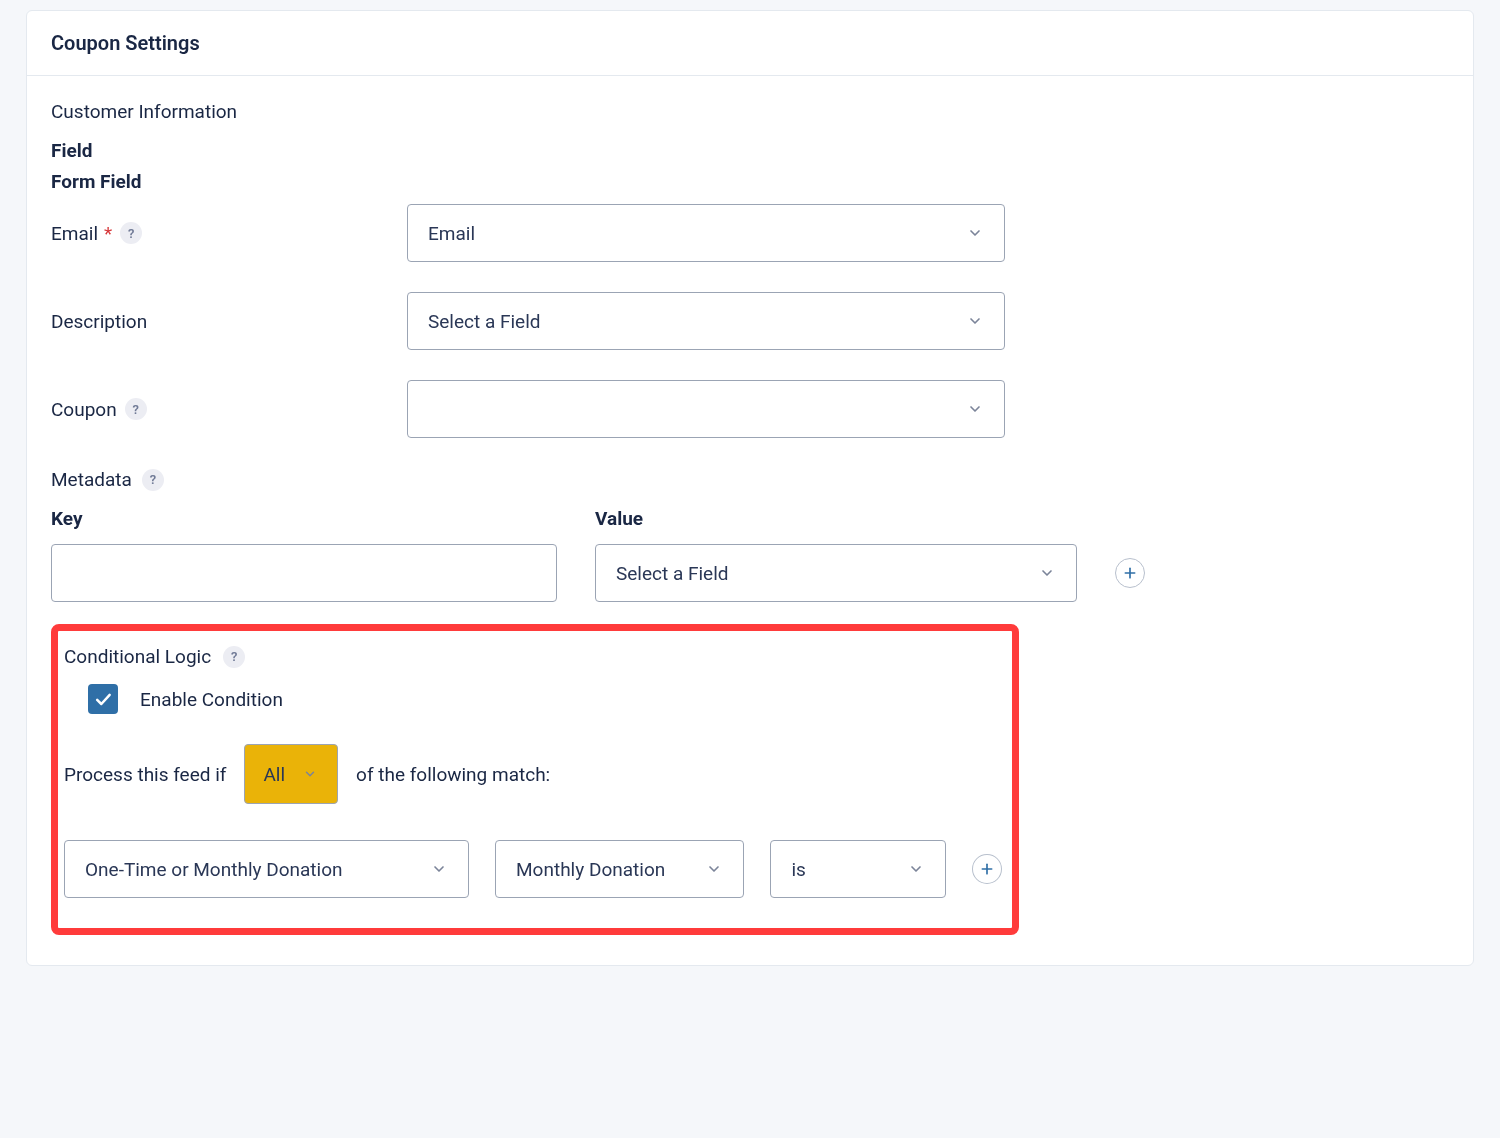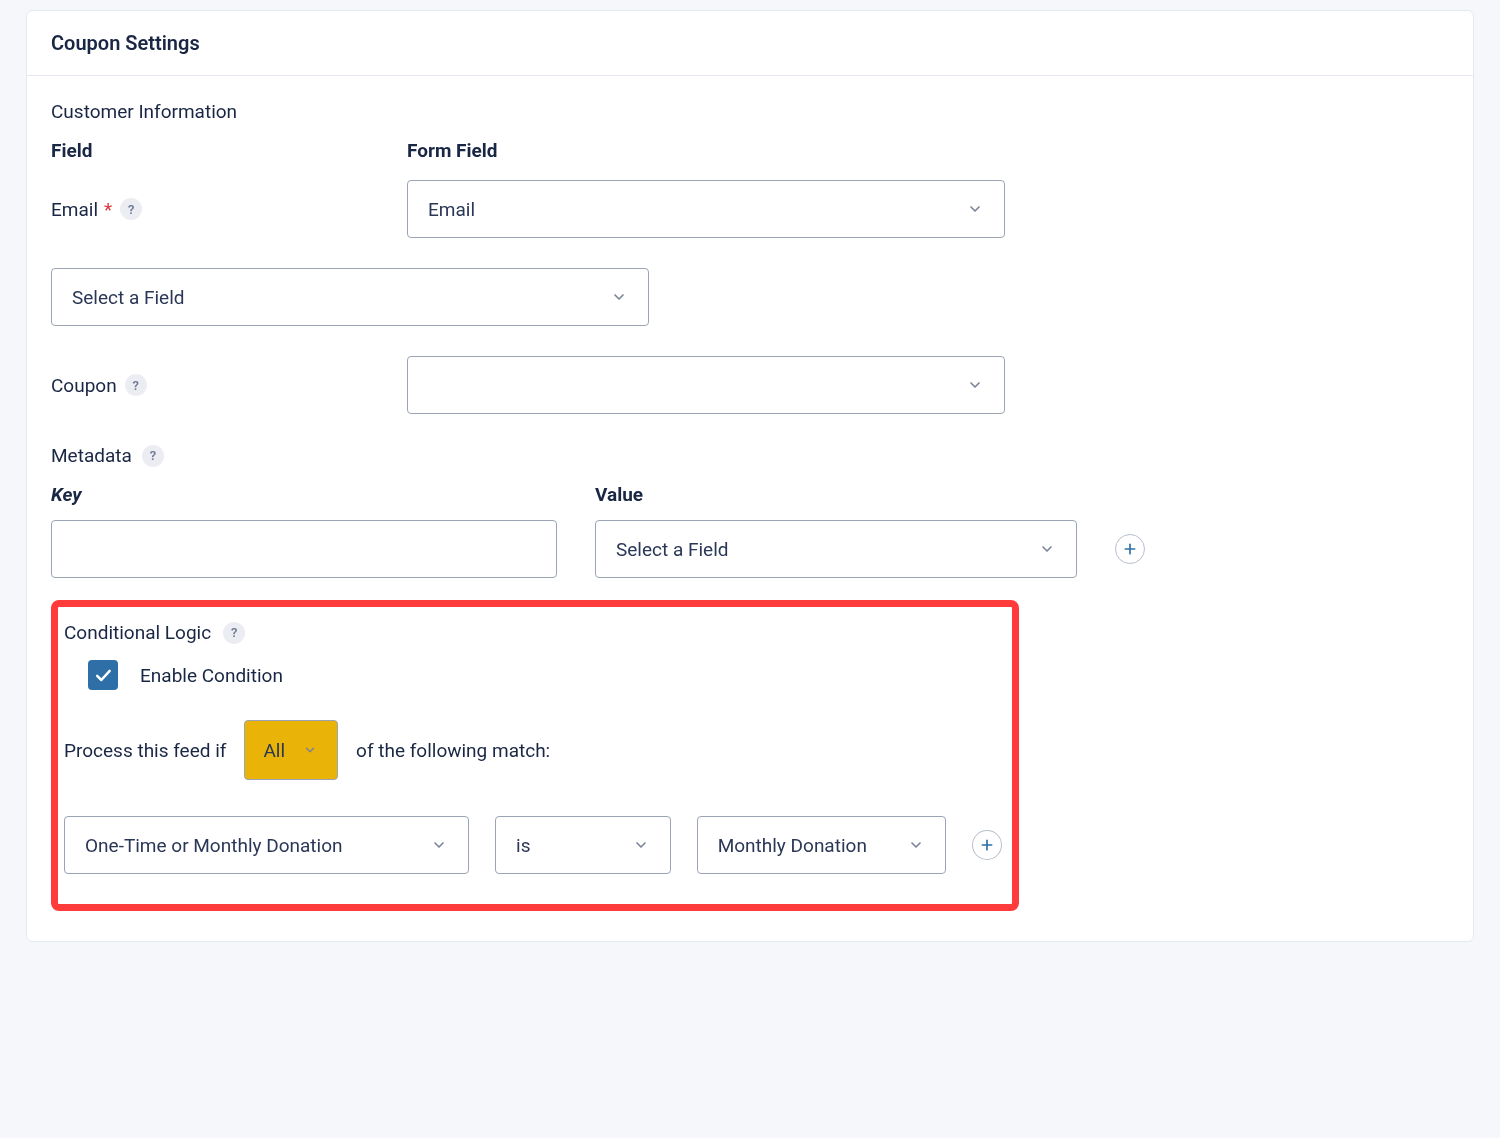--- a/index.html
+++ b/index.html
@@ -29,22 +29,23 @@
   .section-title {
     font-size: 19px;
     color: #1a2744;
     margin-bottom: 16px;
     display: flex;
     align-items: center;
     gap: 10px;
   }
   .col-heads {
     display: flex;
-    gap: 0;
-    margin-bottom: 18px;
+    gap: 8px;
+    margin-bottom: 11px;
+    flex-direction: column;
   }
   .col-heads .left { width: 356px; font-weight: 700; font-size: 19px; }
   .col-heads .right { font-weight: 700; font-size: 19px; }
   .field-row {
     display: flex;
     align-items: center;
     margin-bottom: 30px;
   }
   .field-row:last-child { margin-bottom: 0; }
   .field-label {
@@ -90,21 +91,21 @@
   }
   .chev svg, .chev-sm svg { stroke: #7b8499; }
   .input-box { cursor: text; }
   .w-form-field { width: 598px; }
 
   .metadata-heads {
     display: flex;
     margin-top: 10px;
     margin-bottom: 14px;
   }
-  .metadata-heads .key-h { width: 544px; font-weight: 700; font-size: 19px; font-style: italic; }
+  .metadata-heads .key-h { width: 544px; font-weight: 700; font-size: 19px; }
   .metadata-heads .val-h { font-weight: 700; font-size: 19px; }
   .metadata-row {
     display: flex;
     align-items: center;
     gap: 38px;
   }
   .metadata-row .key-in { width: 506px; }
   .metadata-row .val-sel { width: 482px; }
   .circle-plus {
     width: 30px; height: 30px;
@@ -206,20 +207,23 @@
         <span class="sel-text">Email</span>
         <span class="chev">
           <svg width="16" height="16" viewBox="0 0 24 24" fill="none" stroke-width="2.5" stroke-linecap="round" stroke-linejoin="round">
               <polyline points="6 9 12 15 18 9"></polyline>
             </svg>
         </span>
       </div>
     </div>
 
     <div class="field-row">
+      <div class="field-label">
+        <span>Description</span>
+      </div>
       <div class="select-box w-form-field">
         <span class="sel-text">Select a Field</span>
         <span class="chev">
           <svg width="16" height="16" viewBox="0 0 24 24" fill="none" stroke-width="2.5" stroke-linecap="round" stroke-linejoin="round">
               <polyline points="6 9 12 15 18 9"></polyline>
             </svg>
         </span>
       </div>
     </div>
 
@@ -289,42 +293,42 @@
                 <polyline points="6 9 12 15 18 9"></polyline>
               </svg>
           </span>
         </div>
         <span>of the following match:</span>
       </div>
 
       <div class="cond-row">
         <div class="select-box cond-sel-1">
           <span class="sel-text">One-Time or Monthly Donation</span>
+          <span class="chev">
+            <svg width="16" height="16" viewBox="0 0 24 24" fill="none" stroke-width="2.5" stroke-linecap="round" stroke-linejoin="round">
+                <polyline points="6 9 12 15 18 9"></polyline>
+              </svg>
+          </span>
+        </div>
+        <div class="select-box cond-sel-3">
+          <span class="sel-text">Monthly Donation</span>
           <span class="chev">
             <svg width="16" height="16" viewBox="0 0 24 24" fill="none" stroke-width="2.5" stroke-linecap="round" stroke-linejoin="round">
                 <polyline points="6 9 12 15 18 9"></polyline>
               </svg>
           </span>
         </div>
         <div class="select-box cond-sel-2">
           <span class="sel-text">is</span>
           <span class="chev">
             <svg width="16" height="16" viewBox="0 0 24 24" fill="none" stroke-width="2.5" stroke-linecap="round" stroke-linejoin="round">
                 <polyline points="6 9 12 15 18 9"></polyline>
               </svg>
           </span>
         </div>
-        <div class="select-box cond-sel-3">
-          <span class="sel-text">Monthly Donation</span>
-          <span class="chev">
-            <svg width="16" height="16" viewBox="0 0 24 24" fill="none" stroke-width="2.5" stroke-linecap="round" stroke-linejoin="round">
-                <polyline points="6 9 12 15 18 9"></polyline>
-              </svg>
-          </span>
-        </div>
         <span class="circle-plus">
           <svg width="16" height="16" viewBox="0 0 24 24" fill="none" stroke-width="2.5" stroke-linecap="round">
               <line x1="12" y1="5" x2="12" y2="19"></line>
               <line x1="5" y1="12" x2="19" y2="12"></line>
             </svg>
         </span>
       </div>
     </div>
 
   </div>

